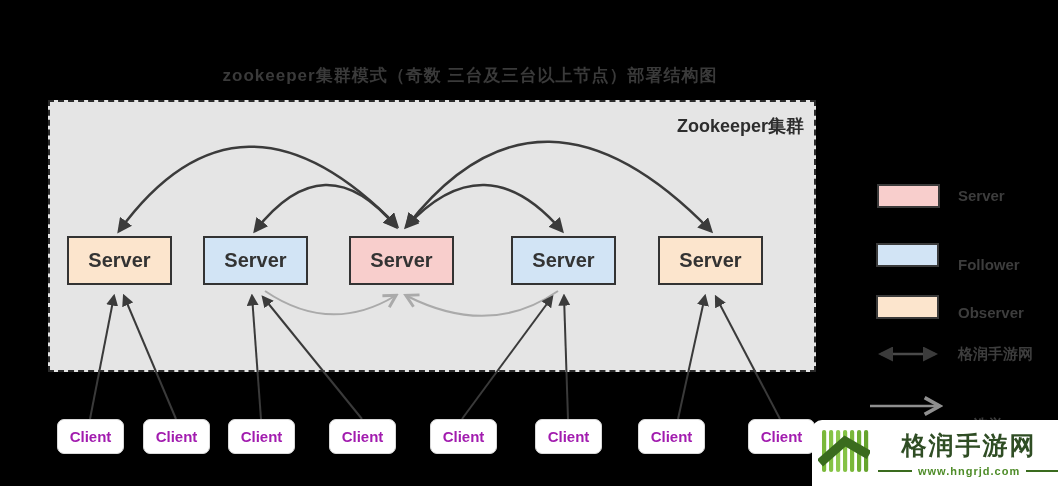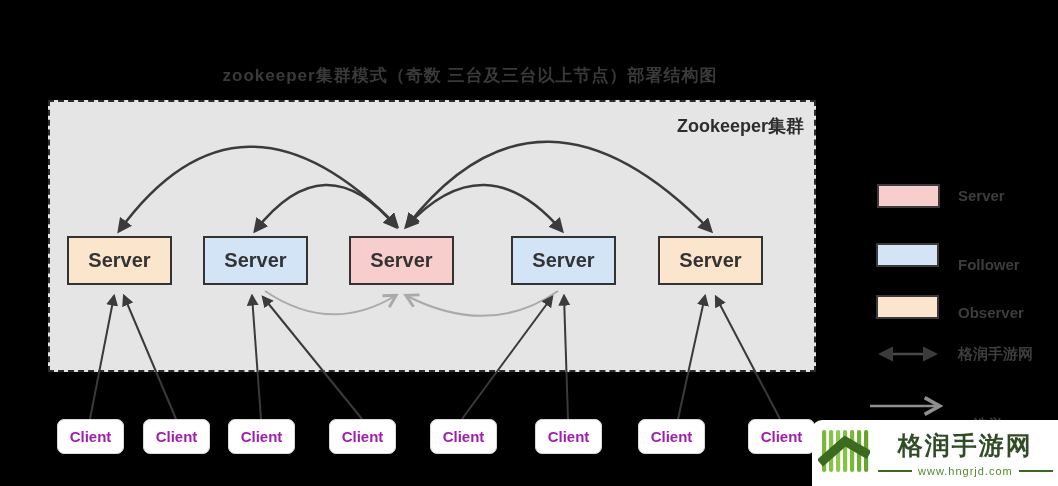--- a/index.html
+++ b/index.html
@@ -46,21 +46,21 @@
   }
   .watermark {
     position:absolute; left:812px; top:420px; width:246px; height:66px;
     background:#fff; border-radius:10px 0 0 0;
     display:flex; align-items:center; padding-left:6px; box-sizing:border-box;
   }
   .wm-right { margin-left:8px; display:flex; flex-direction:column; align-items:center; }
   .wm-name { font-size:25px; font-weight:bold; color:#2f4d24; letter-spacing:2px; white-space:nowrap; }
   .wm-url-row { display:flex; align-items:center; gap:6px; margin-top:3px; }
   .wm-line { height:2px; width:34px; background:#3a6b1e; }
-  .wm-url { font-size:11px; font-weight:normal; color:#4e8c28; letter-spacing:1px; }
+  .wm-url { font-size:11px; font-weight:bold; color:#4e8c28; letter-spacing:1px; }
 </style>
 </head>
 <body>
 
 <div class="title">zookeeper集群模式（奇数 三台及三台以上节点）部署结构图</div>
 
 <div class="cluster-box">
   <div class="cluster-label">Zookeeper集群</div>
 </div>
 

